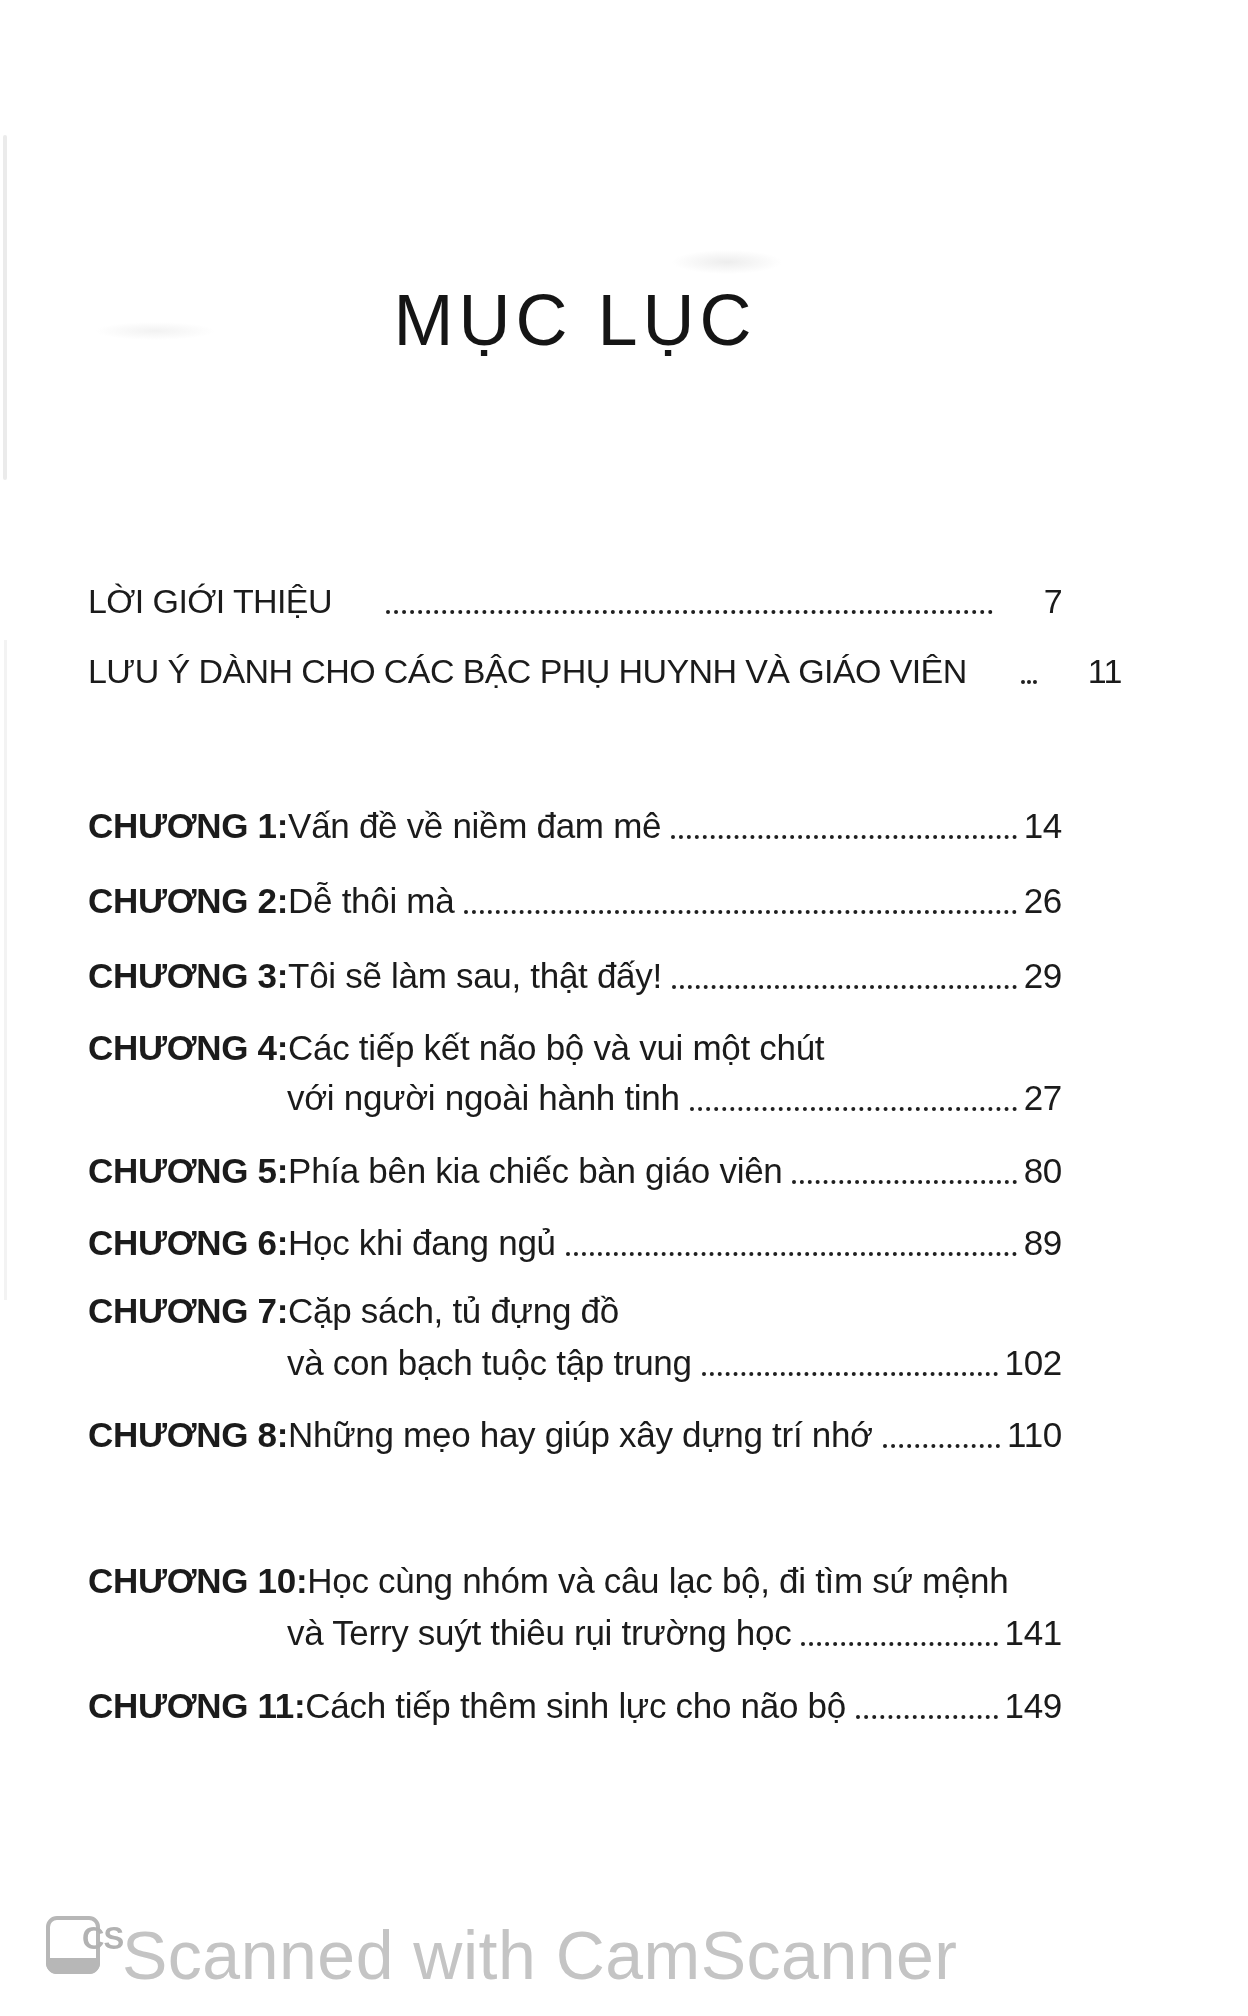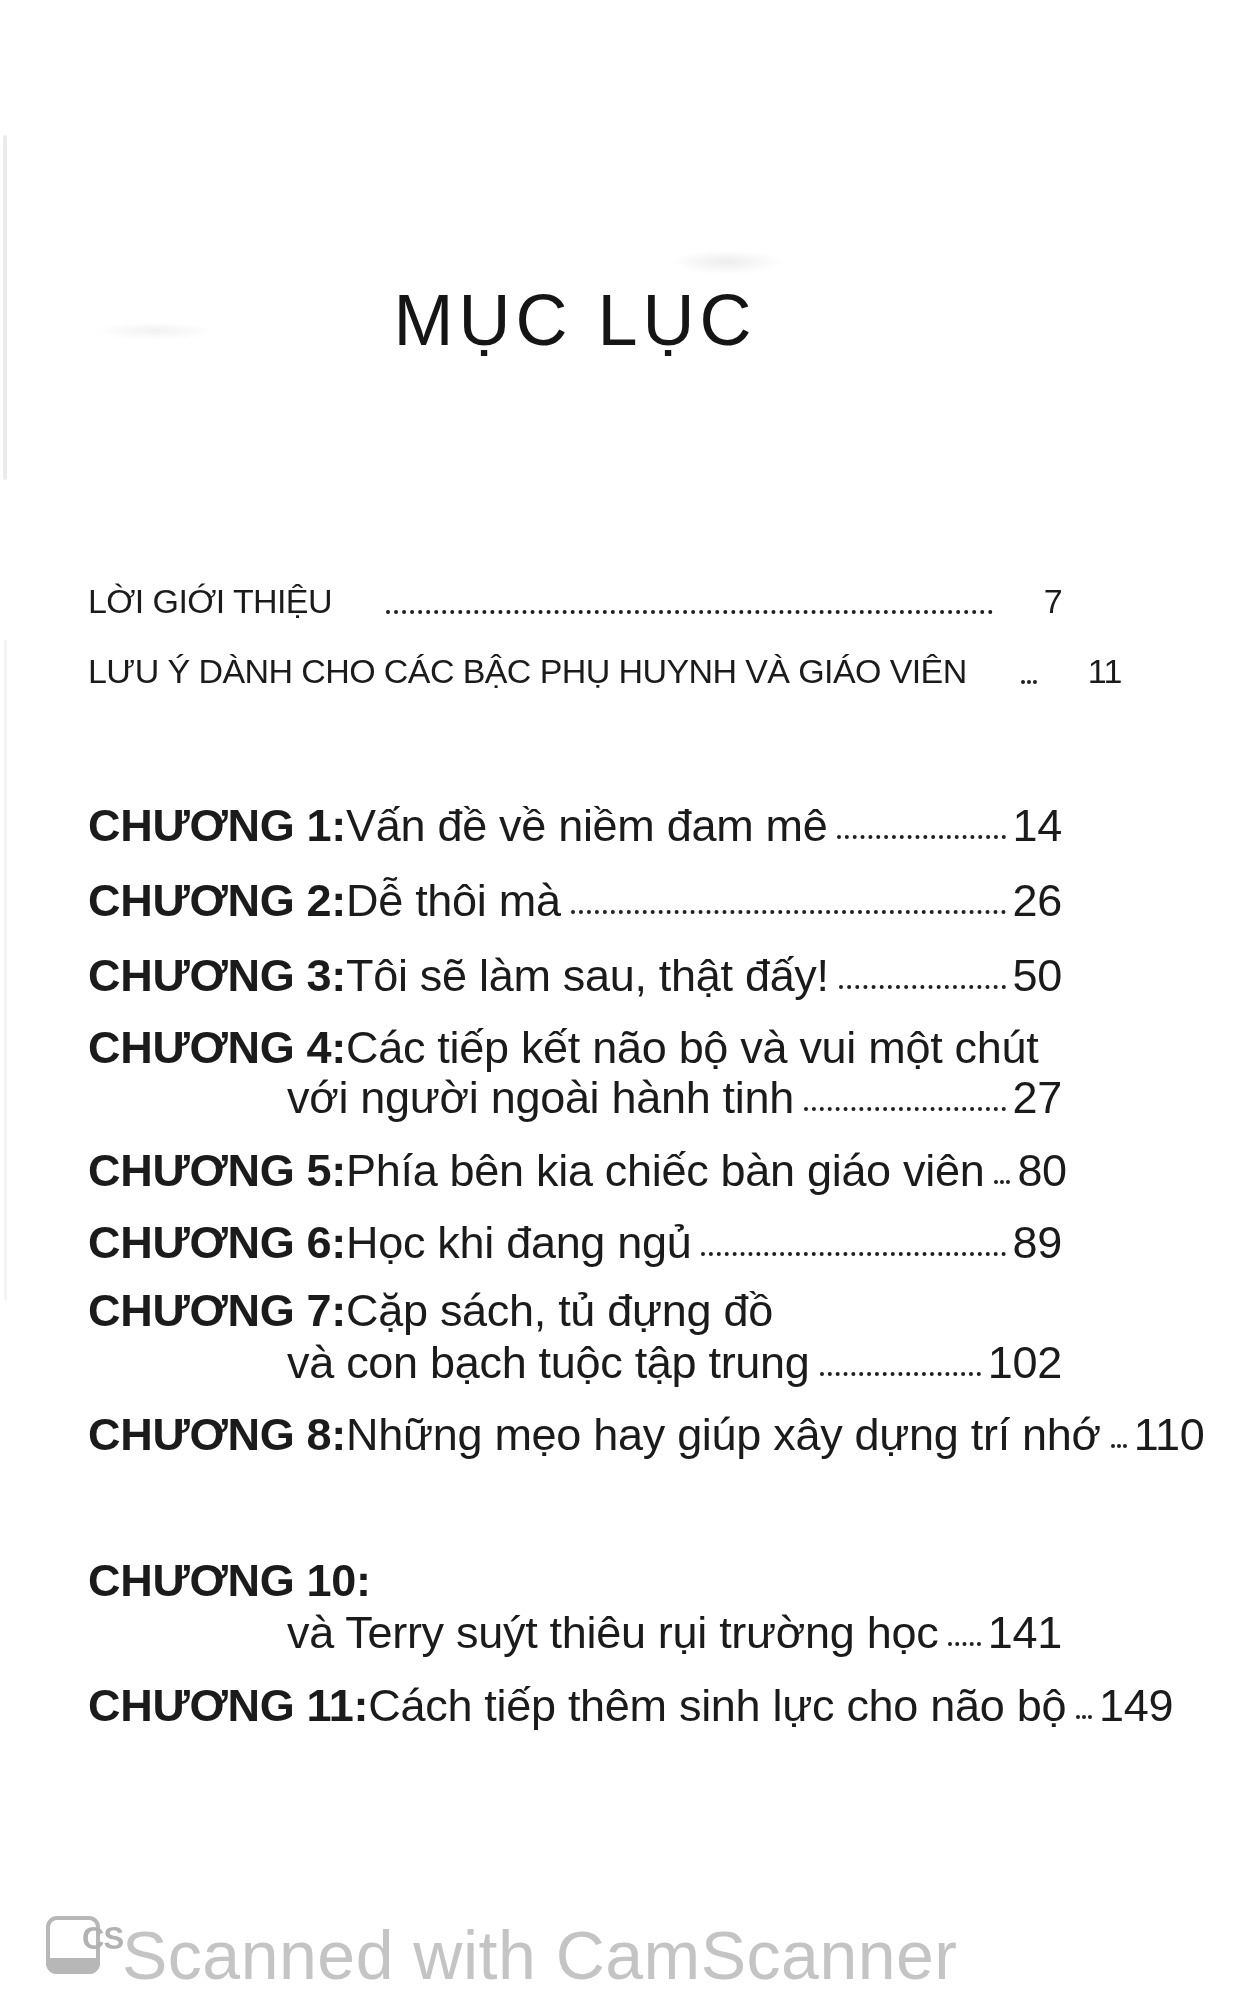--- a/index.html
+++ b/index.html
@@ -11,21 +11,21 @@
   }
   .doc-title {
     position:absolute; top:280px; left:88px; width:974px;
     text-align:center; font-size:72px; line-height:80px;
     letter-spacing:5px; font-weight:400; color:#151515;
     white-space:nowrap;
   }
   .row {
     position:absolute; left:88px; width:974px;
     display:flex; align-items:flex-end;
-    font-size:45px; line-height:44px; letter-spacing:-0.3px;
+    font-size:35px; line-height:44px; letter-spacing:-0.3px;
     white-space:nowrap; color:#1b1b1b;
   }
   .row.intro { font-size:34px; letter-spacing:-0.6px;gap:44px; }
   .row.cont { left:287px; width:775px; }
   .lbl { font-weight:700; min-width:199px; flex:0 0 auto; }
   .t { flex:0 1 auto; }
   .leader {
     flex:1 1 auto; min-width:16px; height:0;
     border-bottom:4px dotted #1f1f1f;
     margin:0 7px 9px 10px;
@@ -96,21 +96,21 @@
     <span class="lbl">CHƯƠNG 2:</span>
     <span class="t">Dễ thôi mà</span>
     <span class="leader"></span>
     <span class="pg">26</span>
   </div>
 
   <div class="row" style="top:954px">
     <span class="lbl">CHƯƠNG 3:</span>
     <span class="t">Tôi sẽ làm sau, thật đấy!</span>
     <span class="leader"></span>
-    <span class="pg">50</span>
+    <span class="pg">29</span>
   </div>
 
   <div class="row" style="top:1026px">
     <span class="lbl">CHƯƠNG 4:</span>
     <span class="t">Các tiếp kết não bộ và vui một chút</span>
   </div>
   <div class="row cont" style="top:1076px">
     <span class="t">với người ngoài hành tinh</span>
     <span class="leader"></span>
     <span class="pg">27</span>
@@ -143,20 +143,21 @@
   <div class="row" style="top:1413px">
     <span class="lbl">CHƯƠNG 8:</span>
     <span class="t">Những mẹo hay giúp xây dựng trí nhớ</span>
     <span class="leader"></span>
     <span class="pg">110</span>
   </div>
 
 
   <div class="row" style="top:1559px">
     <span class="lbl">CHƯƠNG 10:</span>
+    <span class="t">Học cùng nhóm và câu lạc bộ, đi tìm sứ mệnh</span>
   </div>
   <div class="row cont" style="top:1611px">
     <span class="t">và Terry suýt thiêu rụi trường học</span>
     <span class="leader"></span>
     <span class="pg">141</span>
   </div>
 
   <div class="row" style="top:1684px">
     <span class="lbl">CHƯƠNG 11:</span>
     <span class="t">Cách tiếp thêm sinh lực cho não bộ</span>

